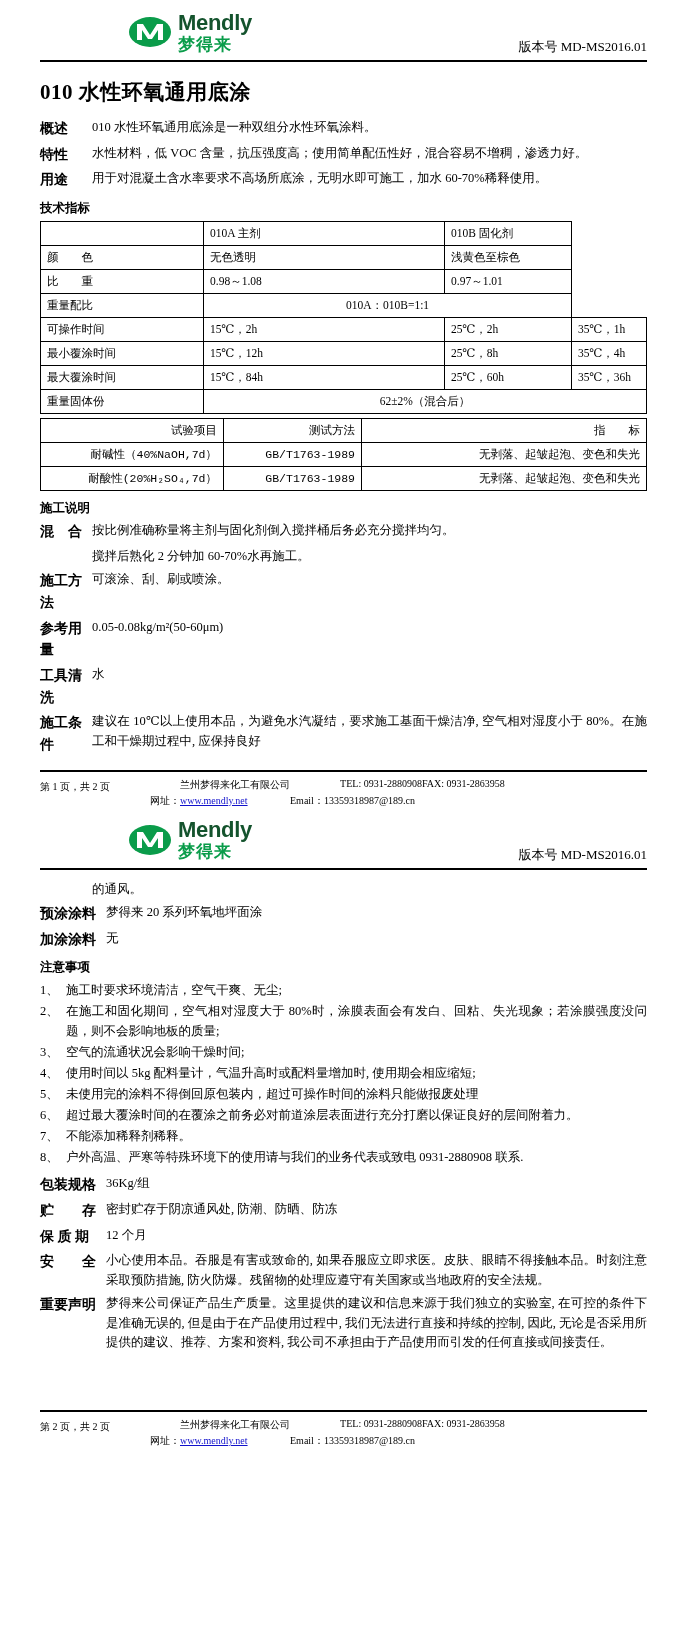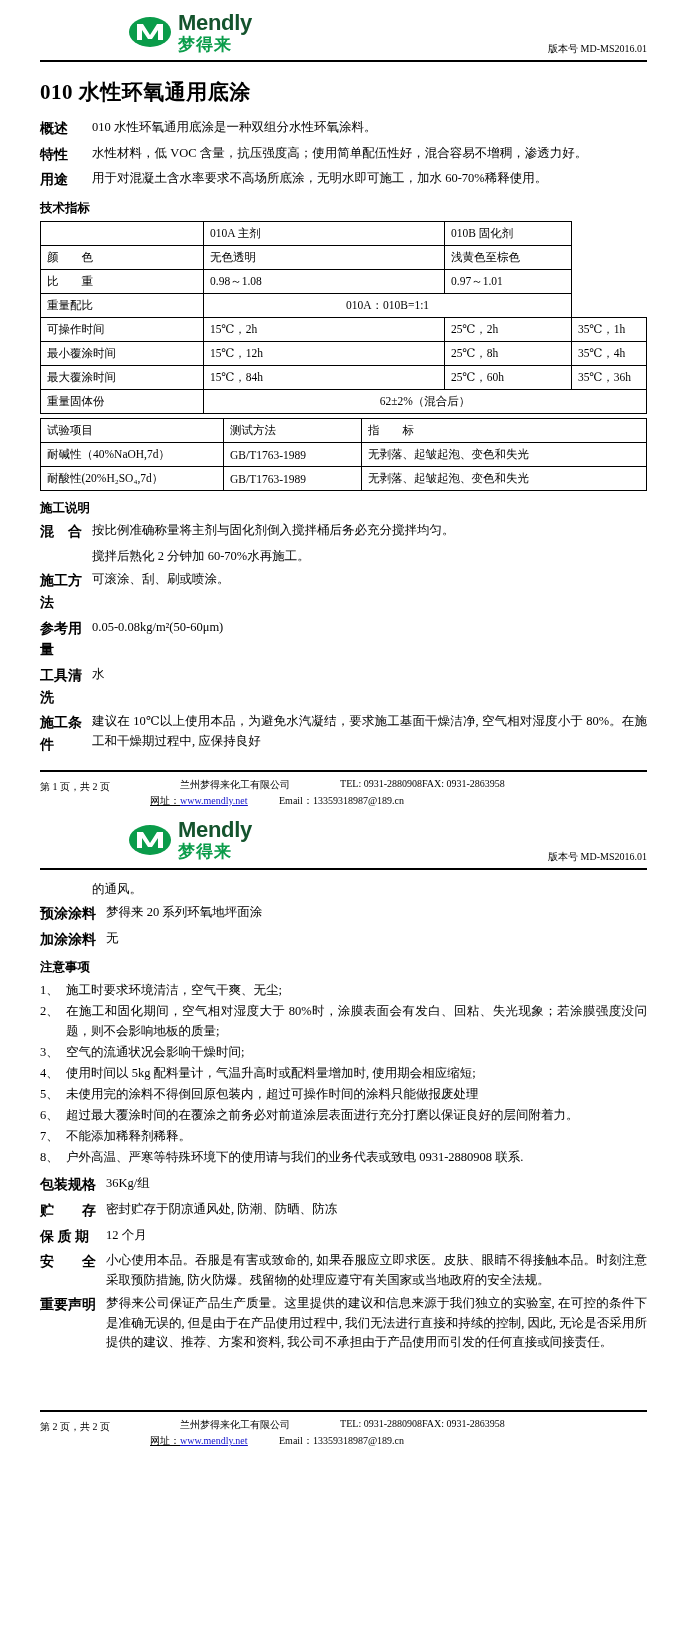--- a/index.html
+++ b/index.html
@@ -64,21 +64,21 @@
     font-size: 17px;
     font-weight: bold;
     color: #0a9c4a;
     margin-top: 2px;
     letter-spacing: 1px;
   }
   .version-no {
     position: absolute;
     right: 0;
     bottom: 4px;
-    font-size: 10px;
+    font-size: 13px;
     font-family: "Liberation Serif", serif;
   }
   
   h1.doc-title {
     font-size: 21px;
     font-weight: bold;
     margin: 16px 0 12px 0;
     letter-spacing: 0.5px;
   }
   
@@ -119,22 +119,23 @@
   table.spec td.c { text-align: center; }
   .tbl-wrap { margin-bottom: 4px; }
   table.chem {
     border-collapse: collapse;
     width: 100%;
     font-size: 11.5px;
   }
   table.chem td, table.chem th {
     border: 1px solid #000;
     padding: 4px 6px;
-    text-align: left;
+    text-align: right;
     font-weight: normal;
+    font-family: Liberation Mono, monospace;
   }
   table.chem th { font-weight: normal; }
   
   .mixrow .val { }
   .indent-note {
     margin-left: 52px;
     font-size: 12.5px;
     line-height: 1.55;
     margin-bottom: 4px;
   }
@@ -148,21 +149,21 @@
     align-items: flex-start;
     font-family: "Liberation Serif", serif;
   }
   .foot-page { width: 110px; flex: 0 0 110px; padding-top: 2px;}
   .foot-mid { flex: 1; }
   .foot-line1 { display: flex; text-align: right; }
   .foot-line2 { display: flex; margin-top: 2px;}
   .foot-company { width: 140px; }
   .foot-tel { width: 132px; }
   .foot-fax {}
-  .foot-web { width: 129px; text-decoration: underline; }
+  .foot-web { width: 140px; }
   .foot-mail {}
   .foot-web a, .link-blue {
     color: #1111cc;
     text-decoration: underline;
   }
   
   .numlist { margin: 0; padding: 0; list-style: none; }
   .numlist li {
     display: flex;
     font-size: 12.5px;

